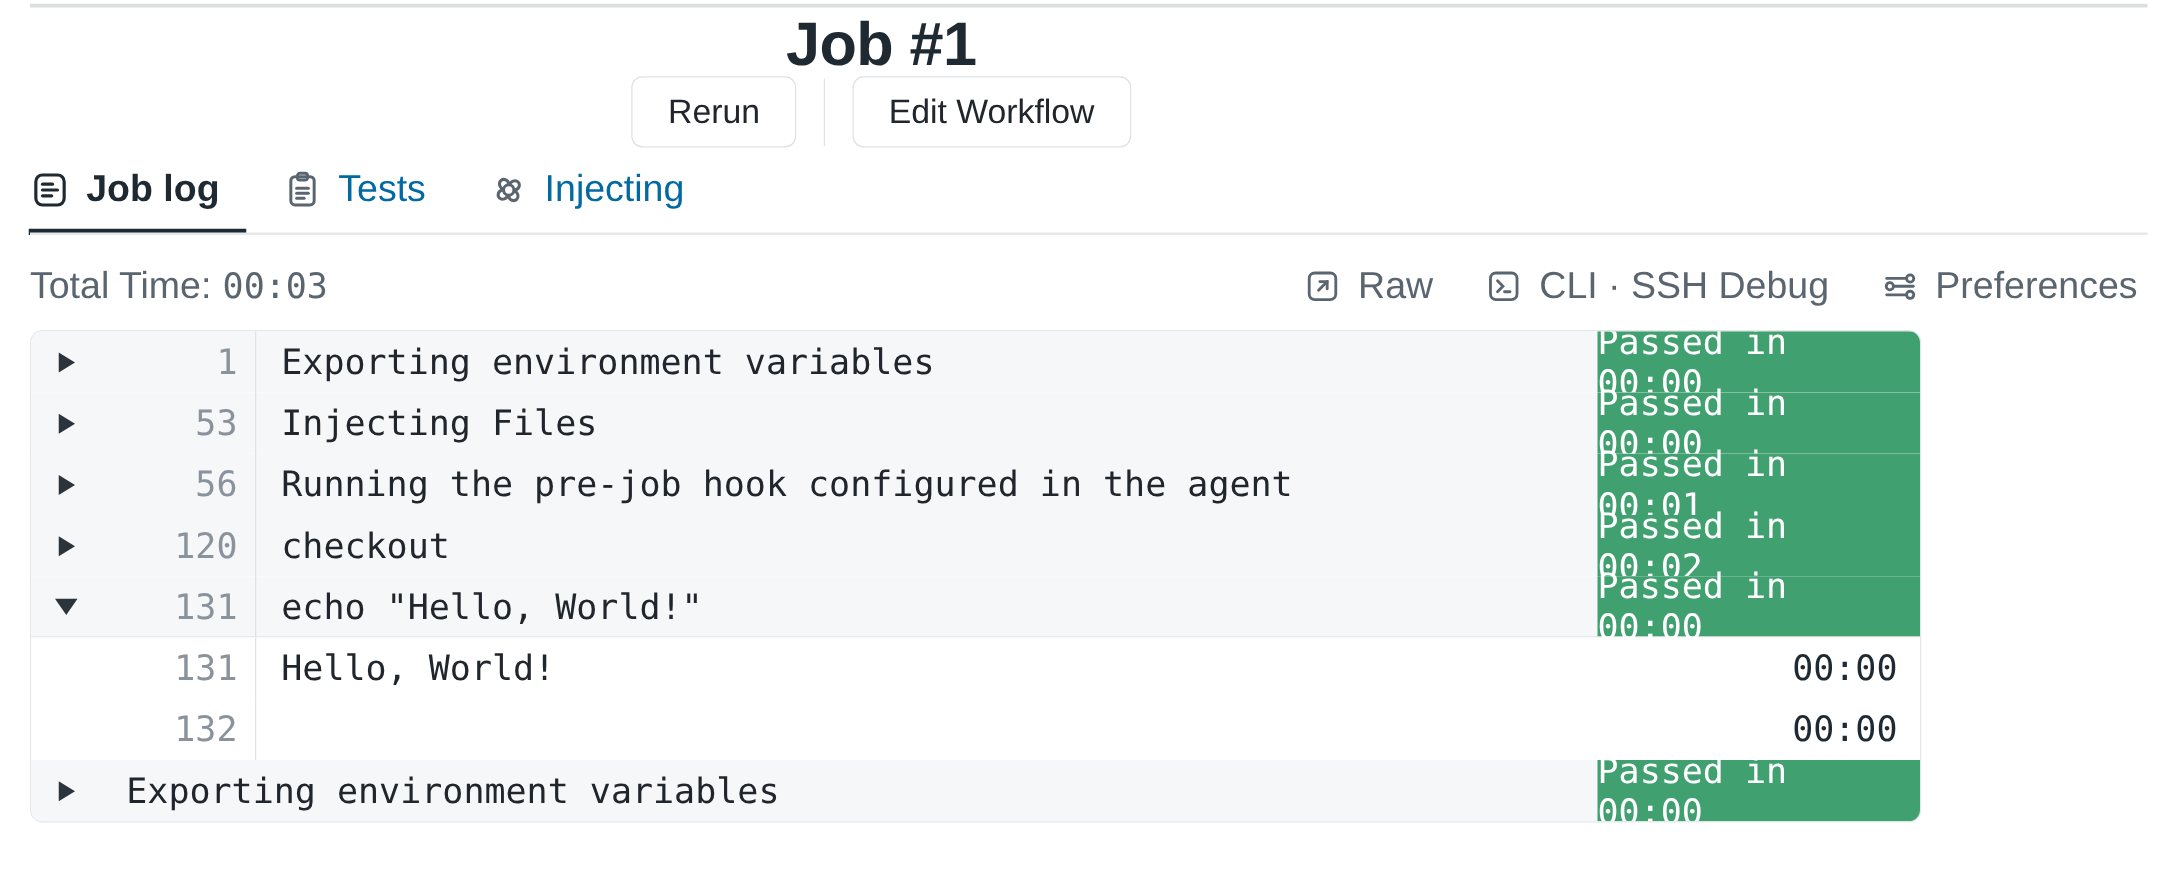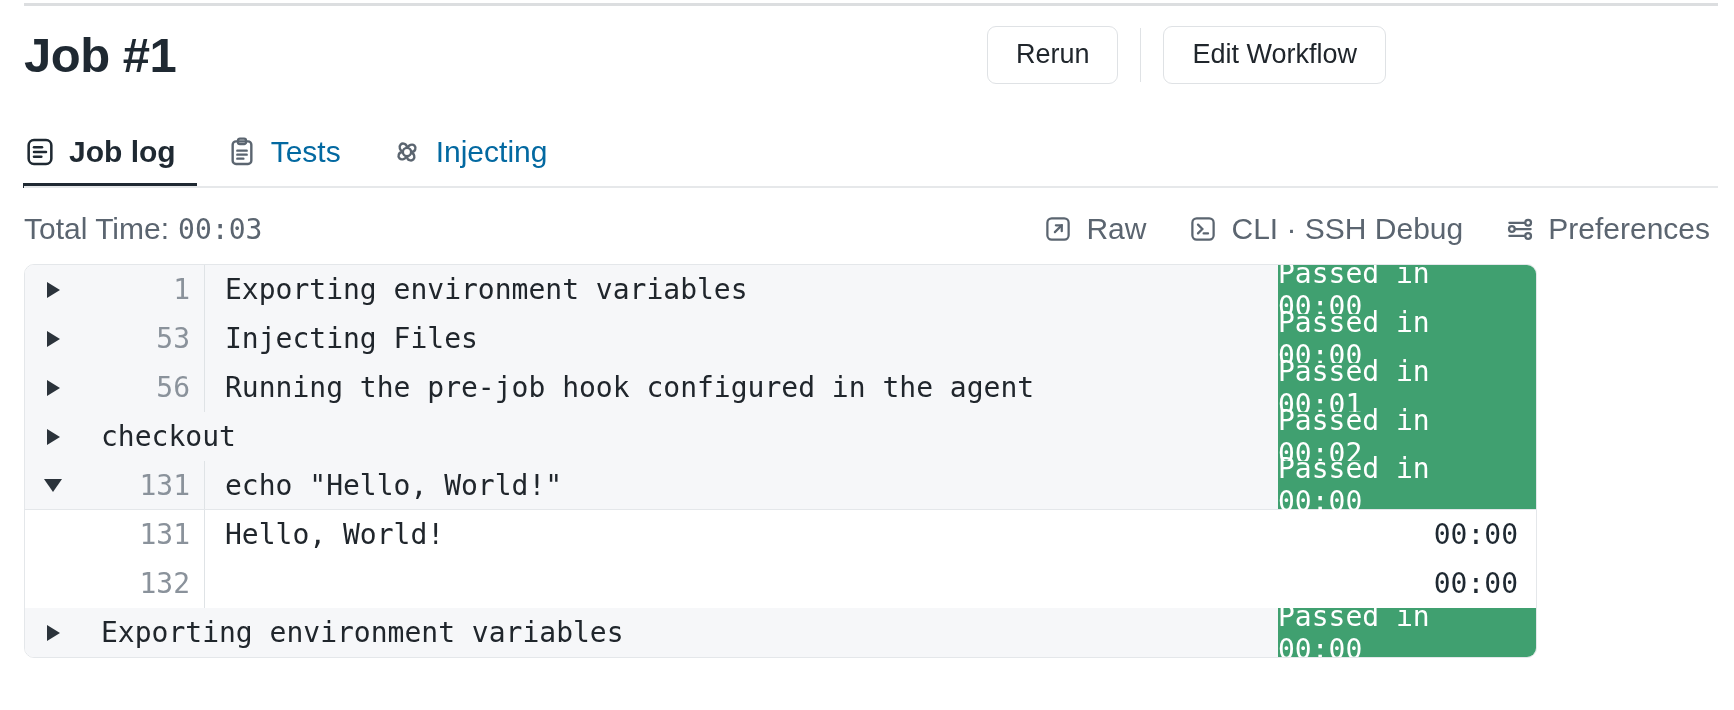--- a/index.html
+++ b/index.html
@@ -29,20 +29,21 @@
   
   .header {
     position: absolute;
     left: 0; top: 12px;
     width: 1410px;
     height: 86px;
     display: flex;
     align-items: center;
     justify-content: space-between;
     padding: 0 24px;
+    flex-direction: column;
   }
   .page-title {
     font-size: 49px;
     font-weight: bold;
     color: #1f2932;
     letter-spacing: -0.5px;
     line-height: 1;
   }
   .header-actions {
     display: flex;
@@ -363,20 +364,21 @@
           <span class="caret"></span>
         </div>
         <div class="lineno-cell">56</div>
         <div class="text-cell">Running the pre-job hook configured in the agent</div>
         <div class="status-cell passed">Passed in 00:01</div>
       </div>
       <div class="log-row">
         <div class="caret-cell">
           <span class="caret"></span>
         </div>
+        <div class="lineno-cell">120</div>
         <div class="text-cell">checkout</div>
         <div class="status-cell passed">Passed in 00:02</div>
       </div>
       <div class="log-row expanded">
         <div class="caret-cell">
           <span class="caret down"></span>
         </div>
         <div class="lineno-cell">131</div>
         <div class="text-cell">echo "Hello, World!"</div>
         <div class="status-cell passed">Passed in 00:00</div>

